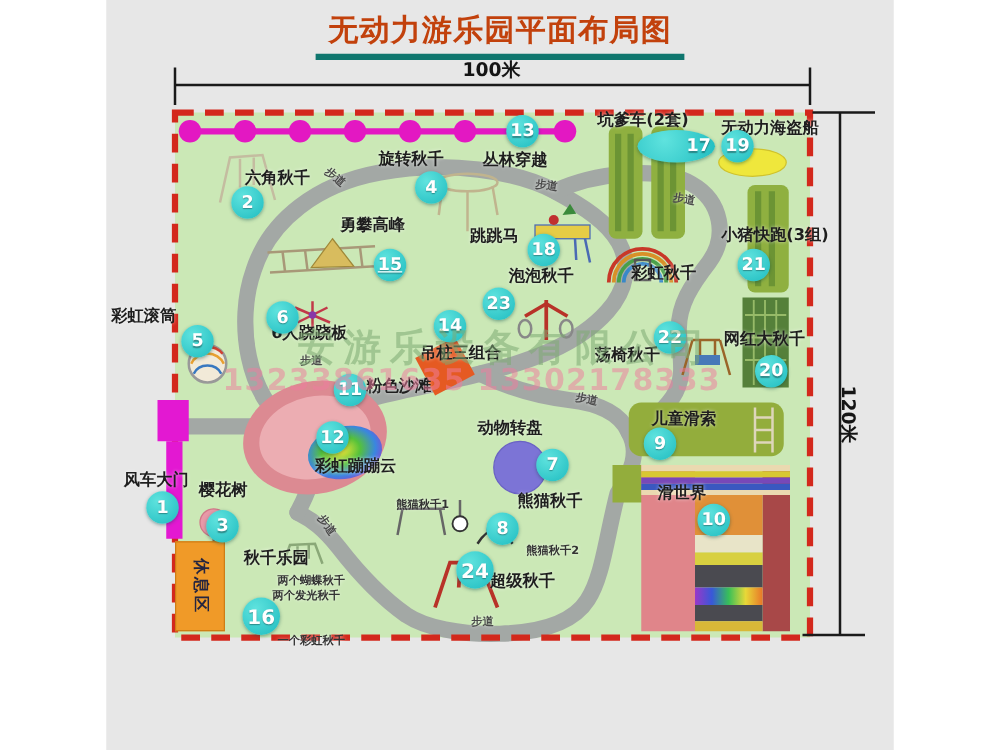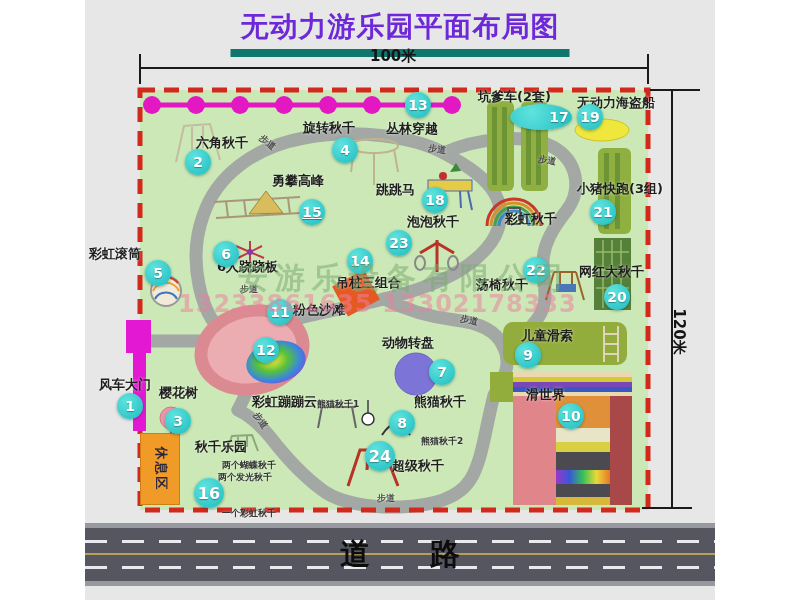--- a/index.html
+++ b/index.html
@@ -11,22 +11,22 @@
        white-space:nowrap;text-shadow:0 0 3px rgba(255,255,255,.65);line-height:1.1;}
   .lbl.sm{font-size:9px;color:#333;}
   .lbl.path{font-size:9px;color:#4a4a4a;z-index:2;}
   .badge{position:absolute;z-index:4;width:26px;height:26px;border-radius:50%;
          background:radial-gradient(circle at 35% 30%,#5fe3de,#1fbcc0);
          color:#fff;font-weight:bold;font-size:14px;display:flex;align-items:center;
          justify-content:center;box-shadow:0 1px 3px rgba(0,70,70,.45);
          text-shadow:0 1px 1px rgba(0,0,0,.35);}
   .badge.lg{width:30px;height:30px;font-size:16px;}
   #title{position:absolute;left:50%;top:8px;transform:translateX(-50%);z-index:5;
-         font-size:28px;font-weight:bold;color:#6d28d9;letter-spacing:1px;
-         border-bottom:8px solid #0f766e;padding:0 10px 3px 10px;}
+         font-size:24px;font-weight:bold;color:#c2410c;letter-spacing:1px;
+         border-bottom:5px solid #0f766e;padding:0 10px 3px 10px;}
   #dim-w{position:absolute;left:370px;top:47px;z-index:5;font-size:15px;font-weight:bold;color:#151515;}
   #dim-h{position:absolute;left:655px;top:322px;z-index:5;font-size:15px;font-weight:bold;
          color:#151515;transform:rotate(90deg);transform-origin:center;}
   #rest-box{position:absolute;left:140px;top:433px;width:38px;height:70px;z-index:3;
             background:#f09a28;border:1px solid #cf7d14;display:flex;align-items:center;justify-content:center;}
   #rest-box .vert{transform:rotate(90deg);font-size:13px;font-weight:bold;color:#252540;
                   white-space:nowrap;letter-spacing:2px;}
   #wm-co{position:absolute;left:238px;top:258px;z-index:6;font-size:30px;font-weight:bold;
          letter-spacing:7px;color:rgba(125,170,115,.55);white-space:nowrap;pointer-events:none;}
   #wm-ph{position:absolute;left:178px;top:290px;z-index:6;font-size:24px;font-weight:bold;
@@ -285,21 +285,21 @@
   <div class="lbl" style="left:303px;top:121px;">旋转秋千</div>
   <div class="lbl" style="left:89px;top:247px;">彩虹滚筒</div>
   <div class="lbl" style="left:217px;top:260px;">6人跷跷板</div>
   <div class="lbl" style="left:382px;top:336px;">动物转盘</div>
   <div class="lbl" style="left:414px;top:395px;">熊猫秋千</div>
   <div class="lbl sm" style="left:317px;top:400px;">熊猫秋千1</div>
   <div class="lbl sm" style="left:421px;top:437px;">熊猫秋千2</div>
   <div class="lbl" style="left:521px;top:329px;text-align:center;">儿童滑索</div>
   <div class="lbl" style="left:526px;top:388px;">滑世界</div>
   <div class="lbl" style="left:293px;top:303px;">粉色沙滩</div>
-  <div class="lbl" style="left:252px;top:367px;margin-top:28px;">彩虹蹦蹦云</div>
+  <div class="lbl" style="left:252px;top:367px;">彩虹蹦蹦云</div>
   <div class="lbl" style="left:386px;top:122px;">丛林穿越</div>
   <div class="lbl" style="left:336px;top:276px;">吊桩三组合</div>
   <div class="lbl" style="left:272px;top:174px;">勇攀高峰</div>
   <div class="lbl" style="left:195px;top:440px;">秋千乐园</div>
   <div class="lbl sm" style="left:222px;top:461px;">两个蝴蝶秋千</div>
   <div class="lbl sm" style="left:218px;top:473px;">两个发光秋千</div>
   <div class="lbl sm" style="left:222px;top:509px;">一个彩虹秋千</div>
   <div class="lbl" style="left:478px;top:90px;">坑爹车(2套)</div>
   <div class="lbl" style="left:376px;top:183px;">跳跳马</div>
   <div class="lbl" style="left:577px;top:96px;">无动力海盗船</div>
@@ -343,21 +343,13 @@
   <div class="badge" style="left:386px;top:230px;">23</div>
   <div class="badge lg" style="left:365px;top:441px;">24</div>
 
   <div id="rest-box">
     <span class="vert">休息区</span>
   </div>
 
   <div id="wm-co">安游乐设备有限公司</div>
   <div id="wm-ph">13233861635 13302178333</div>
 
-  <div id="road">
-    <div class="asphalt">
-      <div class="dash" style="top:12px;"></div>
-      <div class="yellow"></div>
-      <div class="dash" style="top:38px;"></div>
-      <div class="rlabel">道　　路</div>
-    </div>
-  </div>
 </div>
 
 </body></html>

